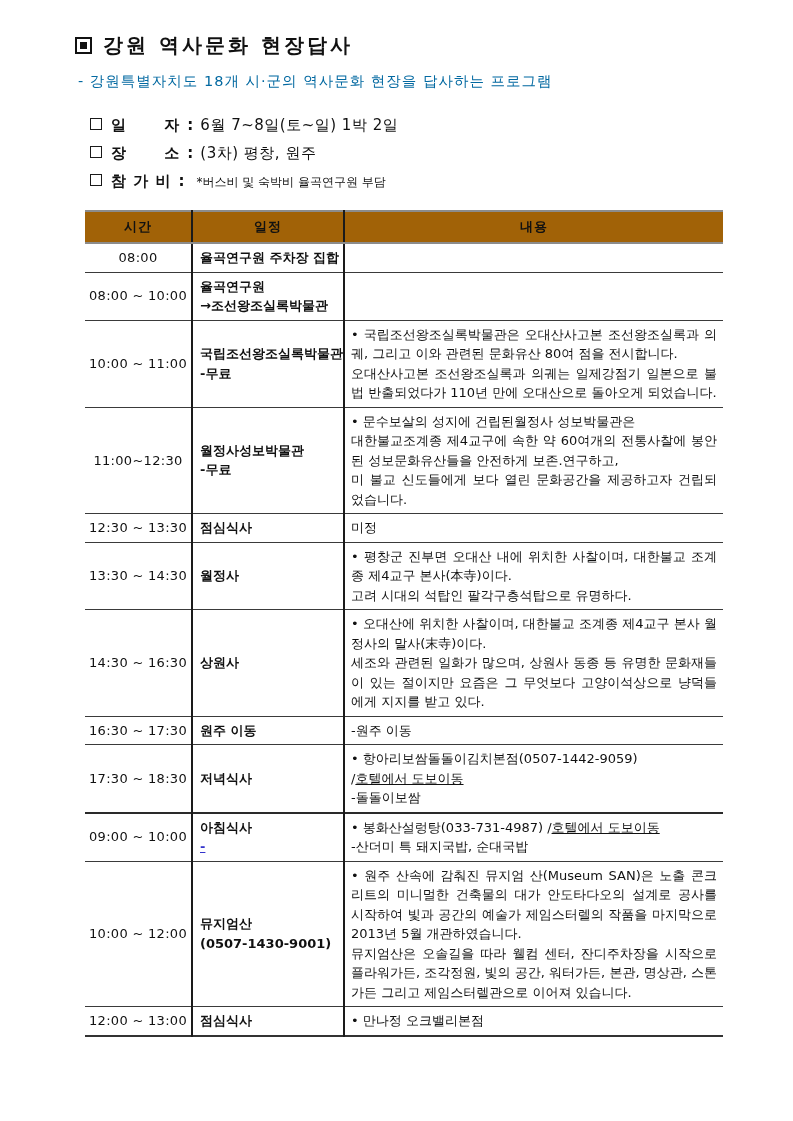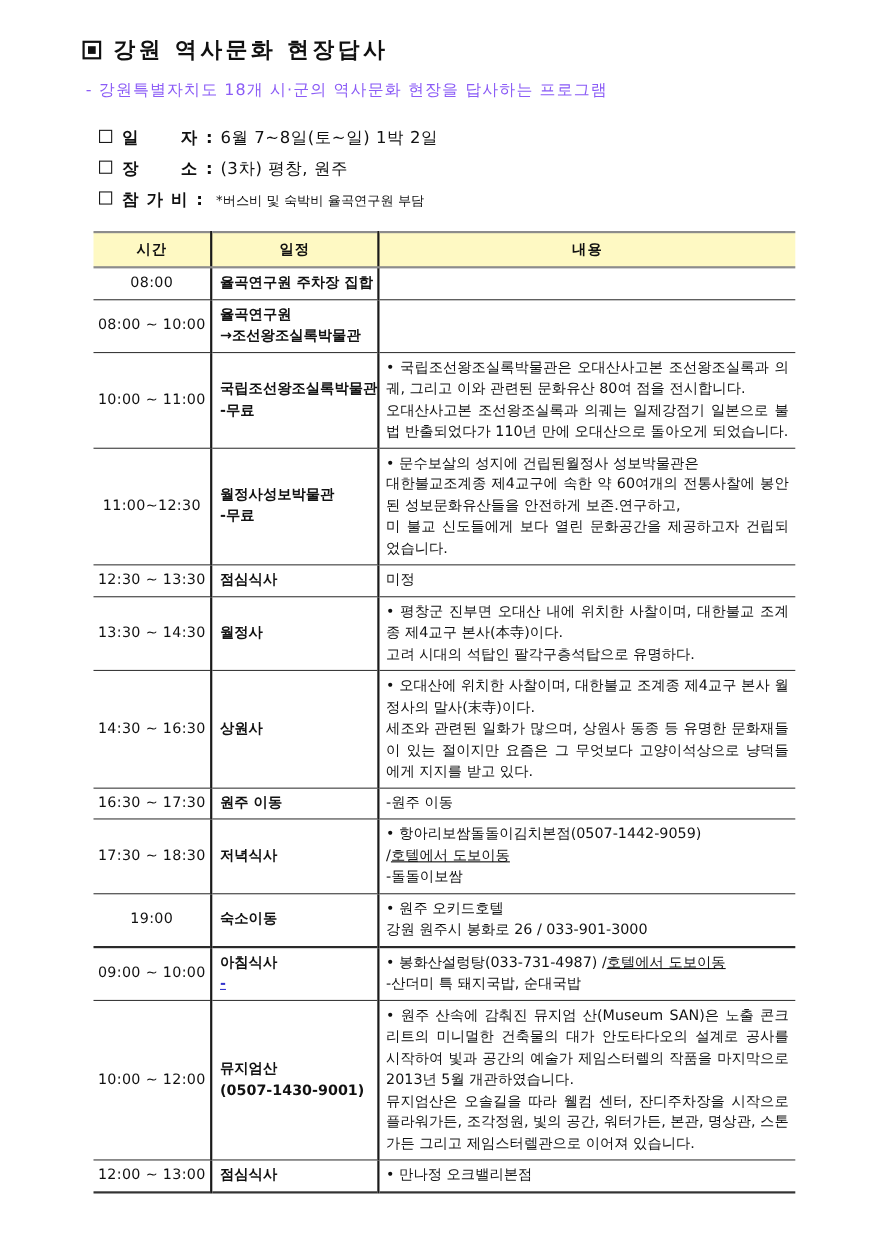--- a/index.html
+++ b/index.html
@@ -14,21 +14,21 @@
   .title-row{display:flex;align-items:center;gap:11px;}
   .title-bullet{
     width:13px;height:13px;border:2px solid #111;
     display:inline-flex;align-items:center;justify-content:center;flex:0 0 auto;
   }
   .title-bullet .inner{width:7px;height:7px;background:#111;}
   h1.doc-title{
     margin:0;font-size:20px;font-weight:bold;letter-spacing:3px;
   }
   .subtitle{
-    margin:13px 0 0 3px;font-size:14.5px;letter-spacing:1px;color:#8b5cf6;
+    margin:13px 0 0 3px;font-size:14.5px;letter-spacing:1px;color:#0369a1;
   }
 
   
   .info-list{margin:20px 0 0 15px;}
   .info-item{display:flex;align-items:baseline;line-height:28px;font-size:15px;}
   .checkbox-icon{
     width:10px;height:10px;border:1.6px solid #1a1a1a;background:#fff;
     display:inline-block;margin-right:9px;flex:0 0 auto;position:relative;top:0px;
   }
   .info-label{font-weight:bold;white-space:pre;letter-spacing:1px;}
@@ -36,21 +36,21 @@
   .info-value{font-weight:normal;letter-spacing:0.5px;}
   .info-note{font-size:12px;margin-left:5px;letter-spacing:0;}
 
   
   table.schedule{
     margin:14px 0 0 10px;border-collapse:collapse;table-layout:fixed;
     width:622px;font-size:13px;
     border-top:2.5px solid #8c8c8c;border-bottom:2px solid #333;
   }
   th{
-    background:#fef9c3;font-weight:bold;font-size:13px;padding:6px 2px;
+    background:#a16207;font-weight:bold;font-size:13px;padding:6px 2px;
     border-bottom:2.5px solid #8c8c8c;letter-spacing:1px;
   }
   th.c1,td.c1{width:102px;}
   th.c2,td.c2{width:146px;margin-top:42px;}
   th.c3,td.c3{width:374px;}
   th.c1,th.c2,td.c1,td.c2{border-right:2px solid #1a1a1a;}
   tbody td{vertical-align:middle;line-height:1.5;padding:4px 2px;}
   tbody tr:not(:first-child) td{border-top:1px solid #3a3a3a;}
   tbody tr.day-sep td{border-top:2px solid #2a2a2a;}
   td.c1{text-align:center;letter-spacing:0.3px;}
@@ -186,30 +186,20 @@
     <td class="c1">17:30 ~ 18:30</td>
     <td class="c2">
             <div class="line"><span>저녁식사</span></div>
           </td>
     <td class="c3">
             <div class="line"><span>• 항아리보쌈돌돌이김치본점(0507-1442-9059)</span></div>
             <div class="line"><span> /</span><span class="u">호텔에서 도보이동</span></div>
             <div class="line"><span>-돌돌이보쌈</span></div>
           </td>
   </tr>
-        <tr>
-    <td class="c1">19:00</td>
-    <td class="c2">
-            <div class="line"><span>숙소이동</span></div>
-          </td>
-    <td class="c3">
-            <div class="line"><span>• 원주 오키드호텔</span></div>
-            <div class="line"><span>강원 원주시 봉화로 26 / 033-901-3000</span></div>
-          </td>
-  </tr>
         <tr class="day-sep">
     <td class="c1">09:00 ~ 10:00</td>
     <td class="c2">
             <div class="line"><span>아침식사</span></div>
             <div class="line"><span class="u b">-</span></div>
           </td>
     <td class="c3">
             <div class="line"><span>• 봉화산설렁탕(033-731-4987) /</span><span class="u">호텔에서 도보이동</span></div>
             <div class="line"><span>-산더미 특 돼지국밥, 순대국밥</span></div>
           </td>

